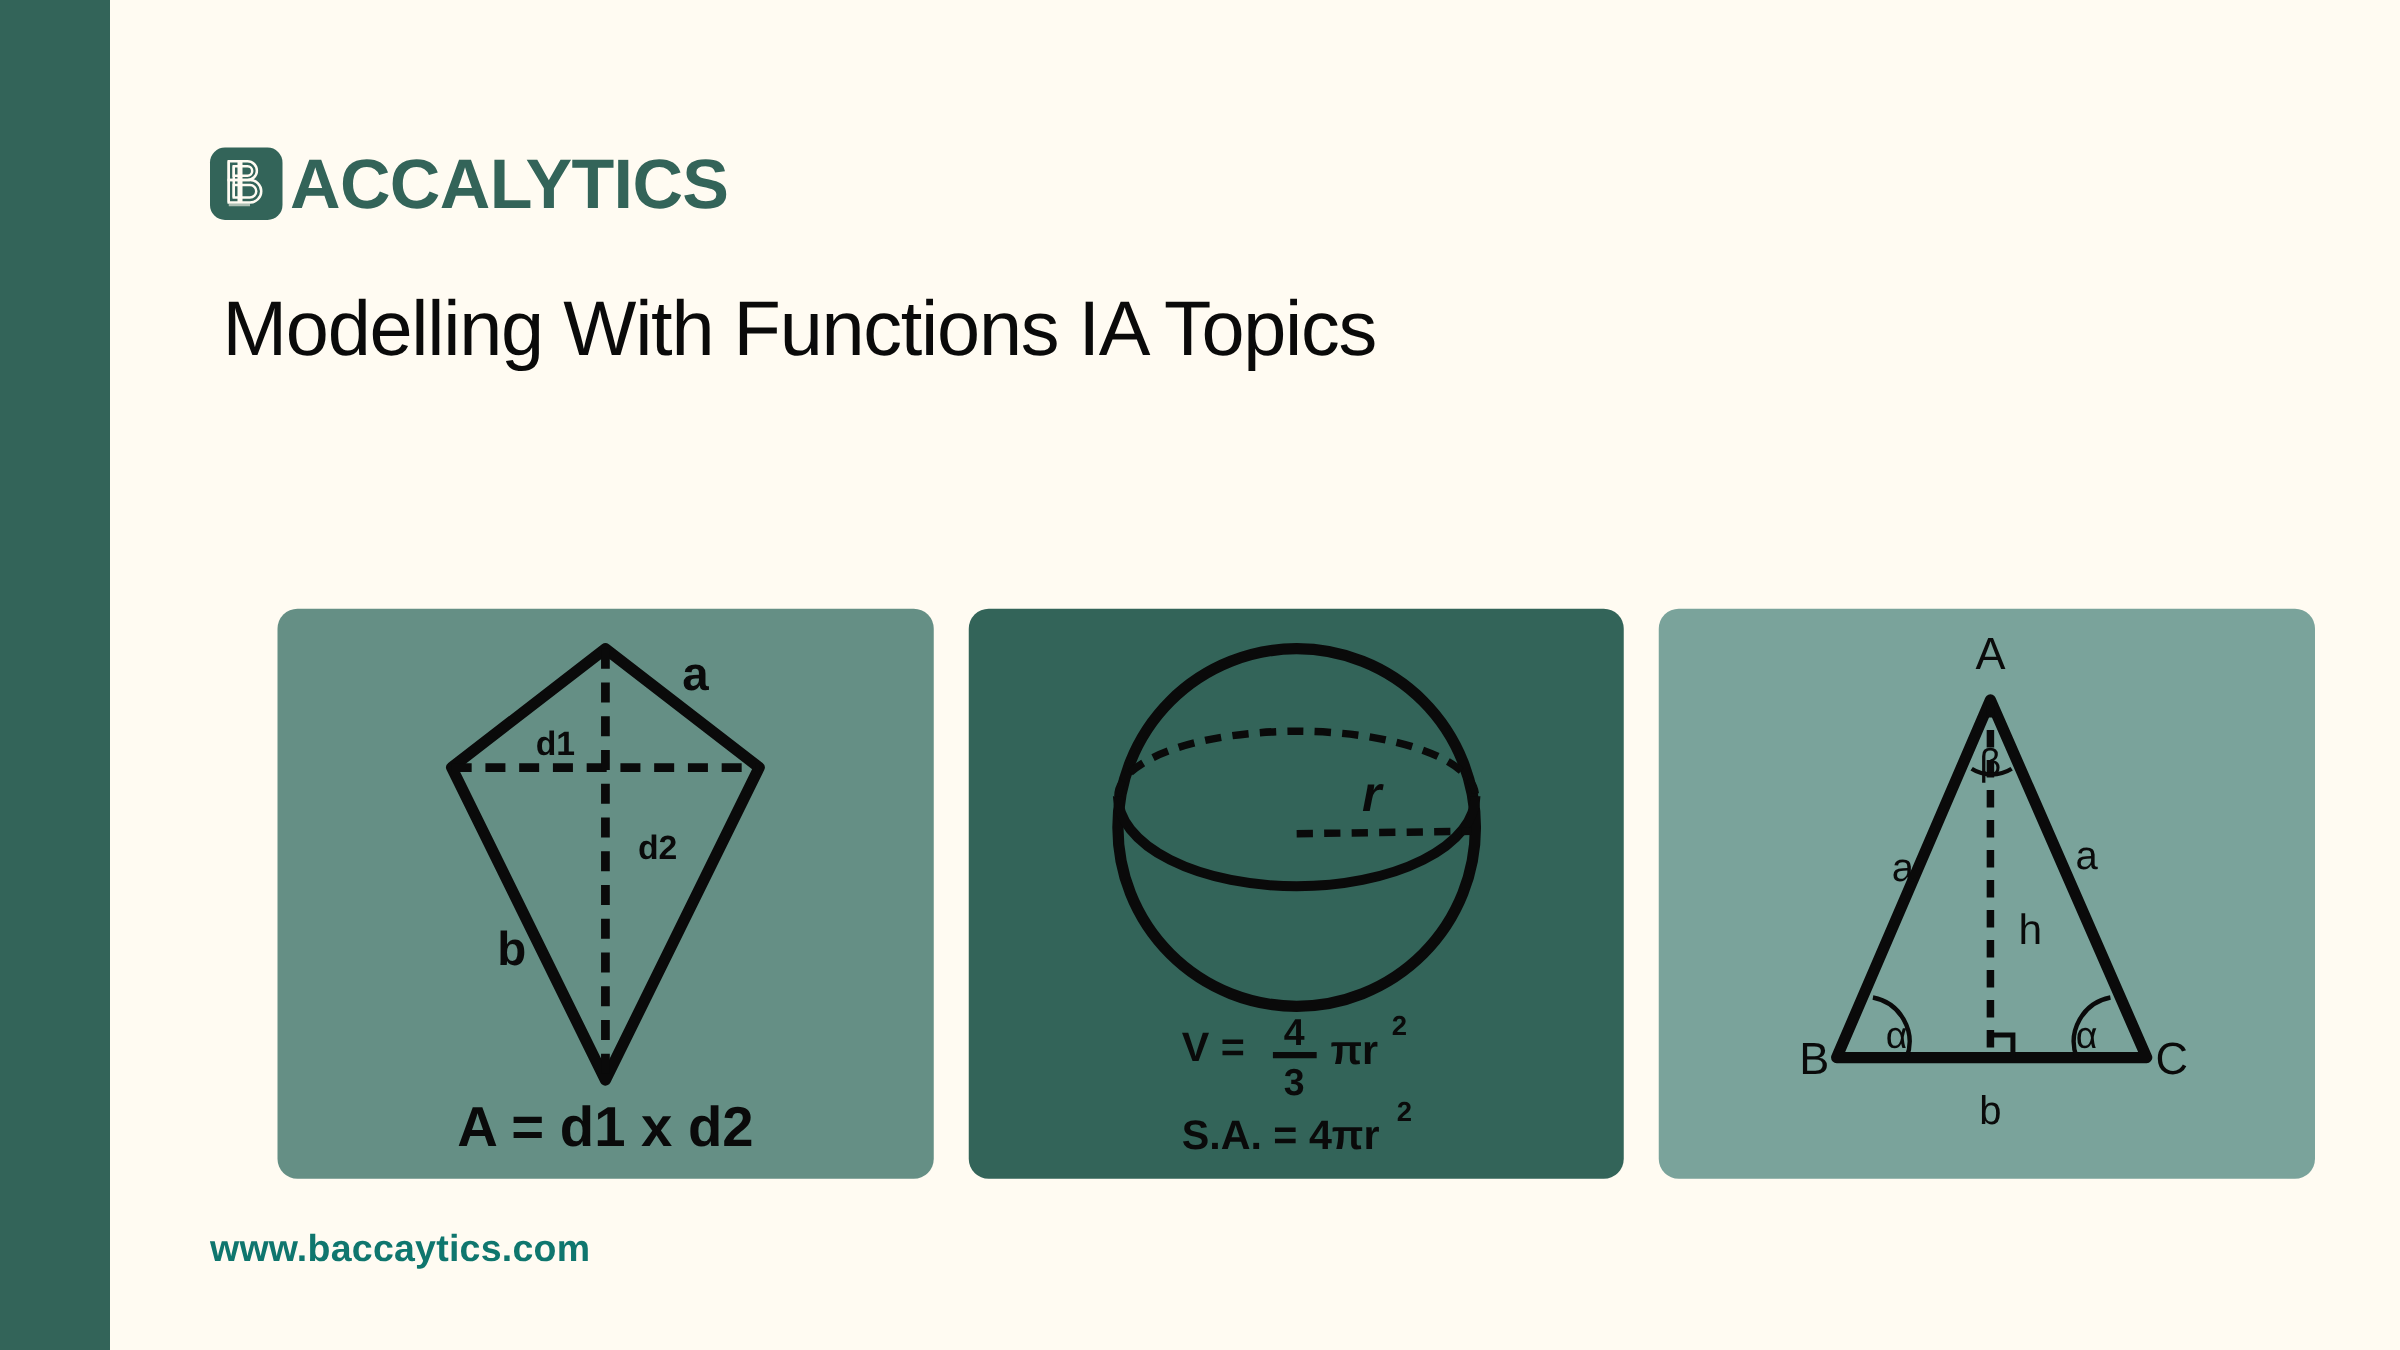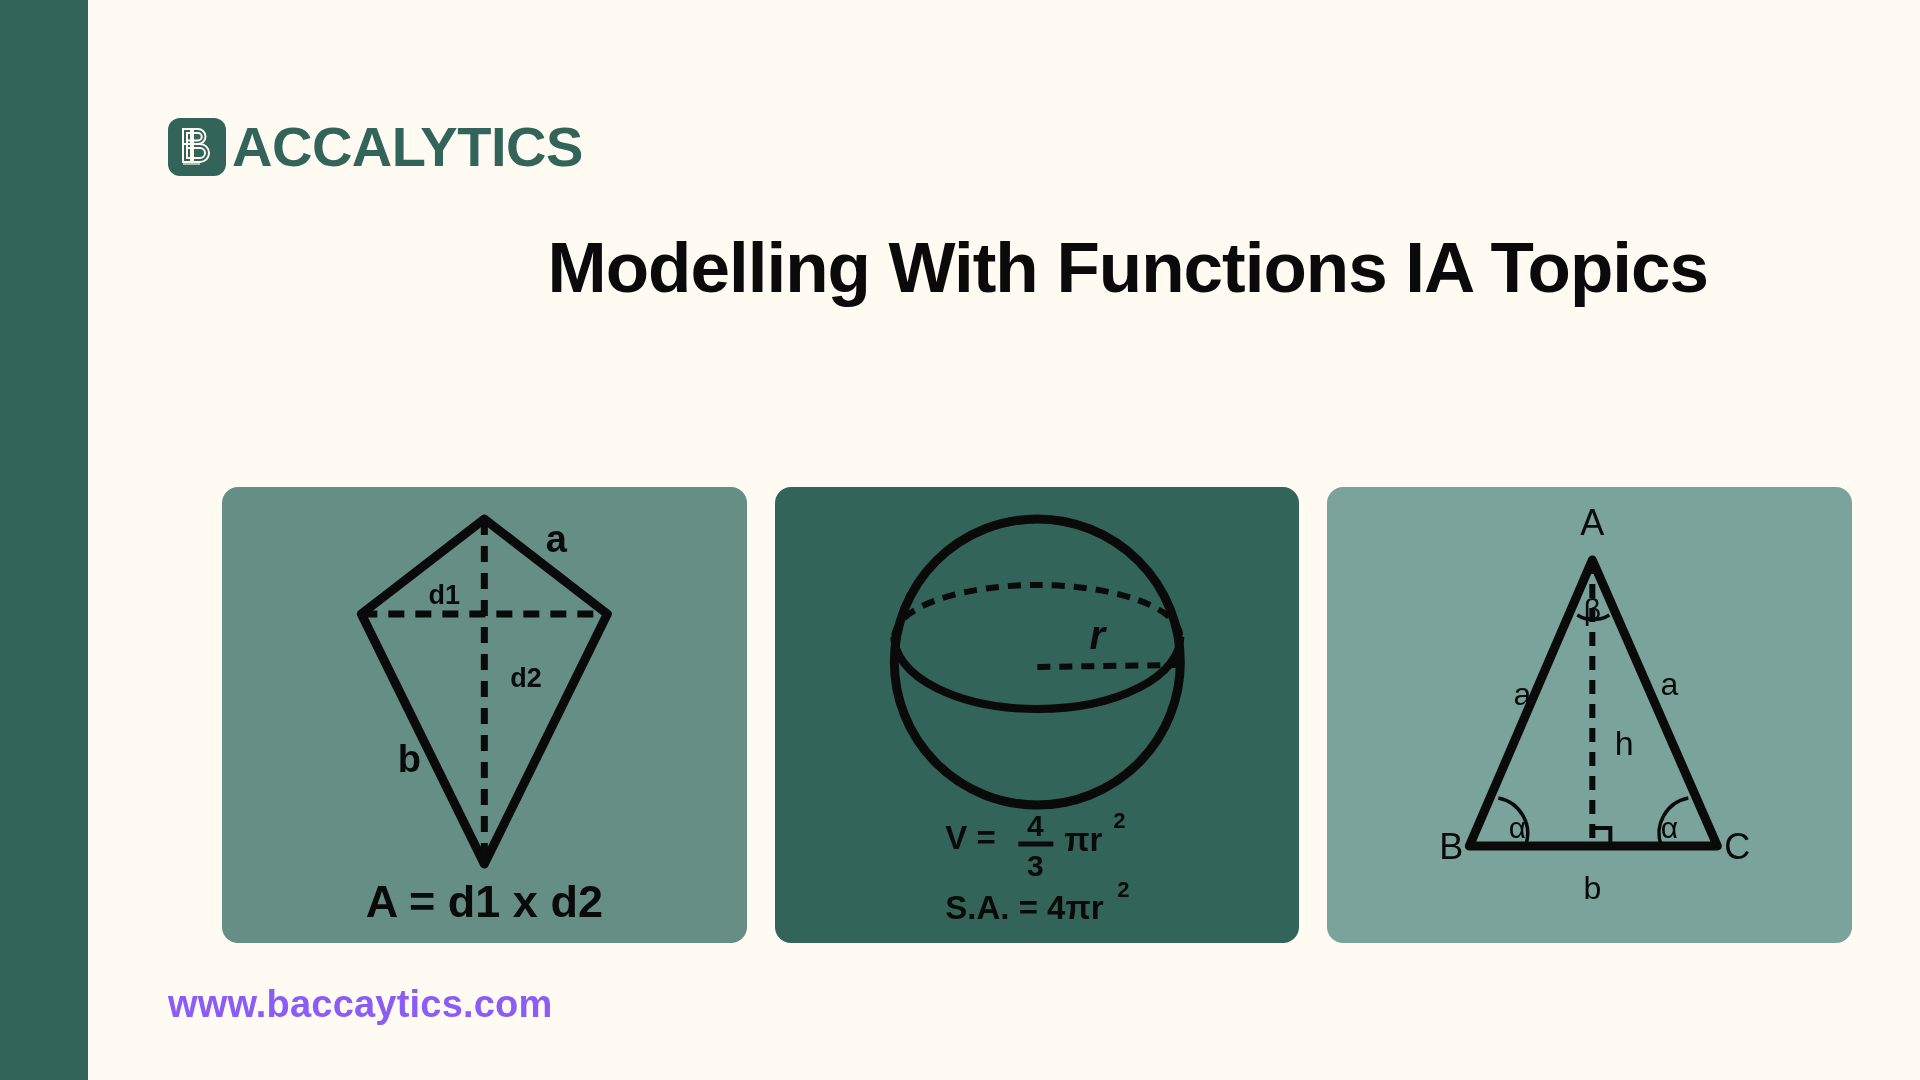--- a/index.html
+++ b/index.html
@@ -46,24 +46,24 @@
     letter-spacing: -0.5px;
     color: #336459;
     line-height: 1;
   }
 
   
   .title {
     position: absolute;
     left: 90px; top: 232px;
     width: 1530px;
-    text-align: right;
-    font-size: 71px;
+    text-align: left;
+    font-size: 62px;
     line-height: 1.02;
-    font-weight: 700;
+    font-weight: 400;
     color: #0a0a0a;
     letter-spacing: -1px;
   }
 
   
   .cards {
     position: absolute;
     left: 134px; top: 487px;
     width: 1630px; height: 456px;
     display: flex;
@@ -74,23 +74,23 @@
     border-radius: 16px;
     position: relative;
     overflow: hidden;
   }
   .card svg { position: absolute; left: 0; top: 0; width: 100%; height: 100%; }
 
   
   .footer-url {
     position: absolute;
     left: 80px; top: 983px;
-    font-size: 38px;
+    font-size: 30px;
     font-weight: 700;
-    color: #8b5cf6;
+    color: #0f766e;
     letter-spacing: 0.2px;
   }
 </style>
 </head>
 <body style="background: rgb(255, 251, 242);">
 
 <div class="left-band" style="background: rgb(51, 100, 89);"></div>
 
 <div class="content">
 

